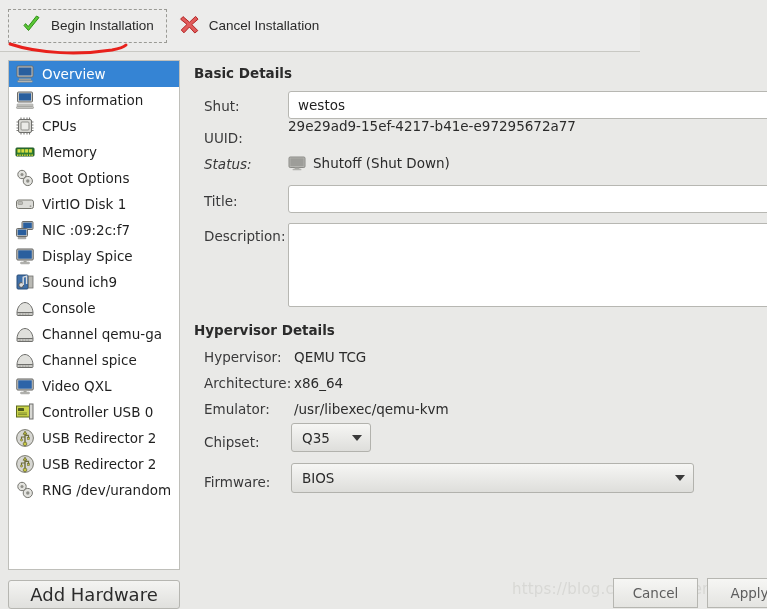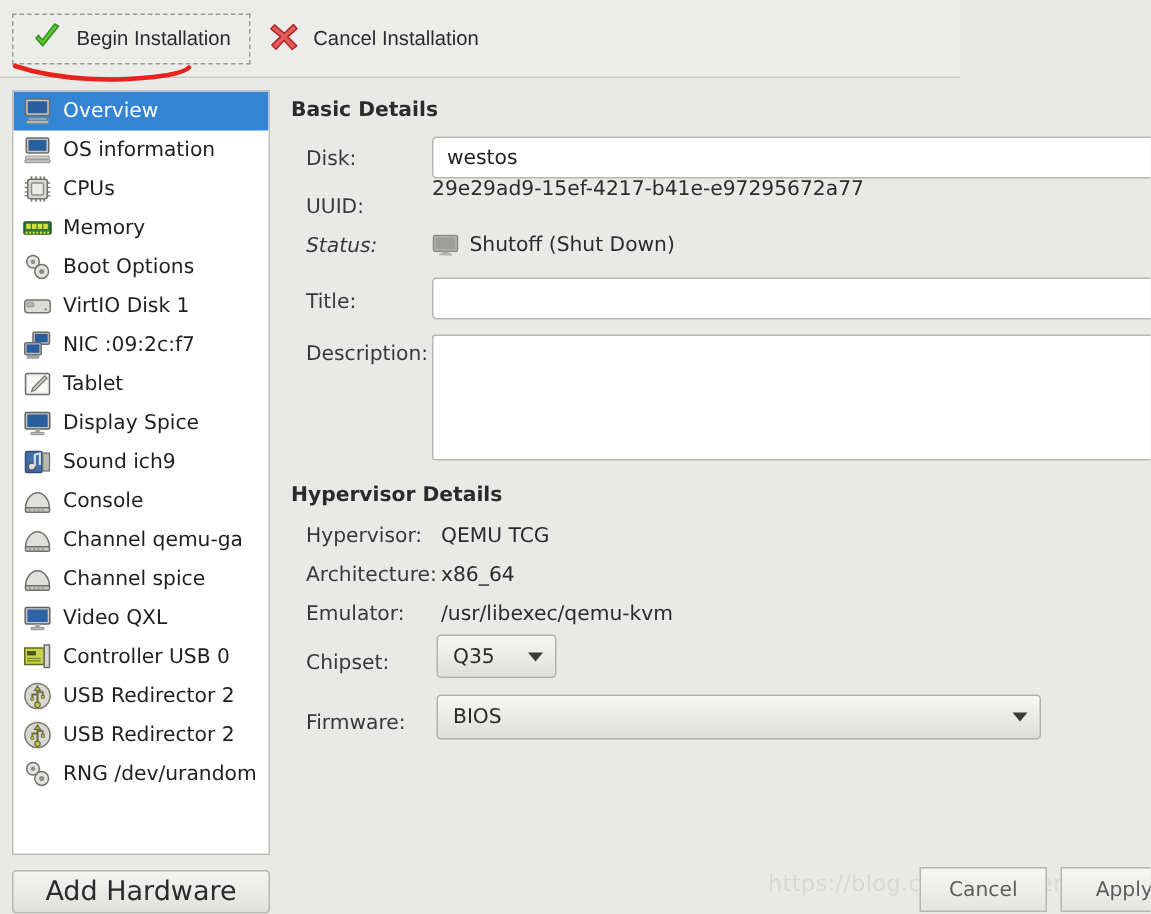--- a/index.html
+++ b/index.html
@@ -326,30 +326,20 @@
         <rect x="7" y="1.5" width="11" height="8" rx="1" fill="#c5c5c1" stroke="#6b6b68"></rect>
         <rect x="8.2" y="2.6" width="8.6" height="5.6" fill="#2a5f9e"></rect>
         <rect x="1.5" y="8.5" width="11" height="8" rx="1" fill="#c5c5c1" stroke="#6b6b68"></rect>
         <rect x="2.7" y="9.6" width="8.6" height="5.6" fill="#2a5f9e"></rect>
         <rect x="3" y="17.3" width="8" height="1.5" rx="0.6" fill="#b5b5b1" stroke="#7a7a77" stroke-width="0.5"></rect>
       </svg>
     </span>
     <span>NIC :09:2c:f7</span>
   </div>
 
-  <div class="hw-item">
-    <span class="hw-icon">
-      <svg width="20" height="20" viewBox="0 0 20 20">
-        <rect x="2" y="3" width="16" height="14" rx="1.2" fill="#ececea" stroke="#6f6f6c"></rect>
-        <rect x="3.5" y="4.5" width="13" height="11" fill="#f8f8f6"></rect>
-        <path d="M14.8 4.6 L16.3 6.1 L8.2 14.2 L6 15 L6.8 12.8 Z" fill="#c9c9c5" stroke="#6f6f6c" stroke-width="0.8"></path>
-      </svg>
-    </span>
-    <span>Tablet</span>
-  </div>
 
   <div class="hw-item">
     <span class="hw-icon">
       <svg width="20" height="20" viewBox="0 0 20 20">
         <rect x="1.8" y="3" width="16.4" height="11" rx="1" fill="#c8c8c4" stroke="#5f5f5c"></rect>
         <rect x="3.2" y="4.3" width="13.6" height="8.4" fill="#2a5f9e"></rect>
         <rect x="8.6" y="14" width="3" height="2.2" fill="#a9a9a5"></rect>
         <rect x="5.5" y="16.2" width="9" height="1.6" rx="0.7" fill="#bdbdb9" stroke="#7a7a77" stroke-width="0.5"></rect>
       </svg>
     </span>
@@ -489,21 +479,21 @@
   </div>
 </div>
 
 <button class="add-hw-btn">Add Hardware</button>
 
 <div class="main">
 
   <div class="section-title" style="position:absolute; left:4px; top:7px;">Basic Details</div>
 
   <div class="row" style="left:14px; top:40px;">
-    <span class="field-label">Disk:</span>
+    <span class="field-label">Shut:</span>
   </div>
   <input class="text-input" style="position: absolute; left: 98px; width: 600px; height: 28px; top: 33px;" value="westos">
 
   <div class="row" style="left:14px; top:72px;justify-content:flex-end;">
     <span class="field-label">UUID:</span>
   </div>
   <div class="field-value" style="position:absolute; left:98px; top:60px;">29e29ad9-15ef-4217-b41e-e97295672a77</div>
 
   <div class="row" style="left:14px; top:98px;font-style:italic;">
     <span class="field-label">Status:</span>

